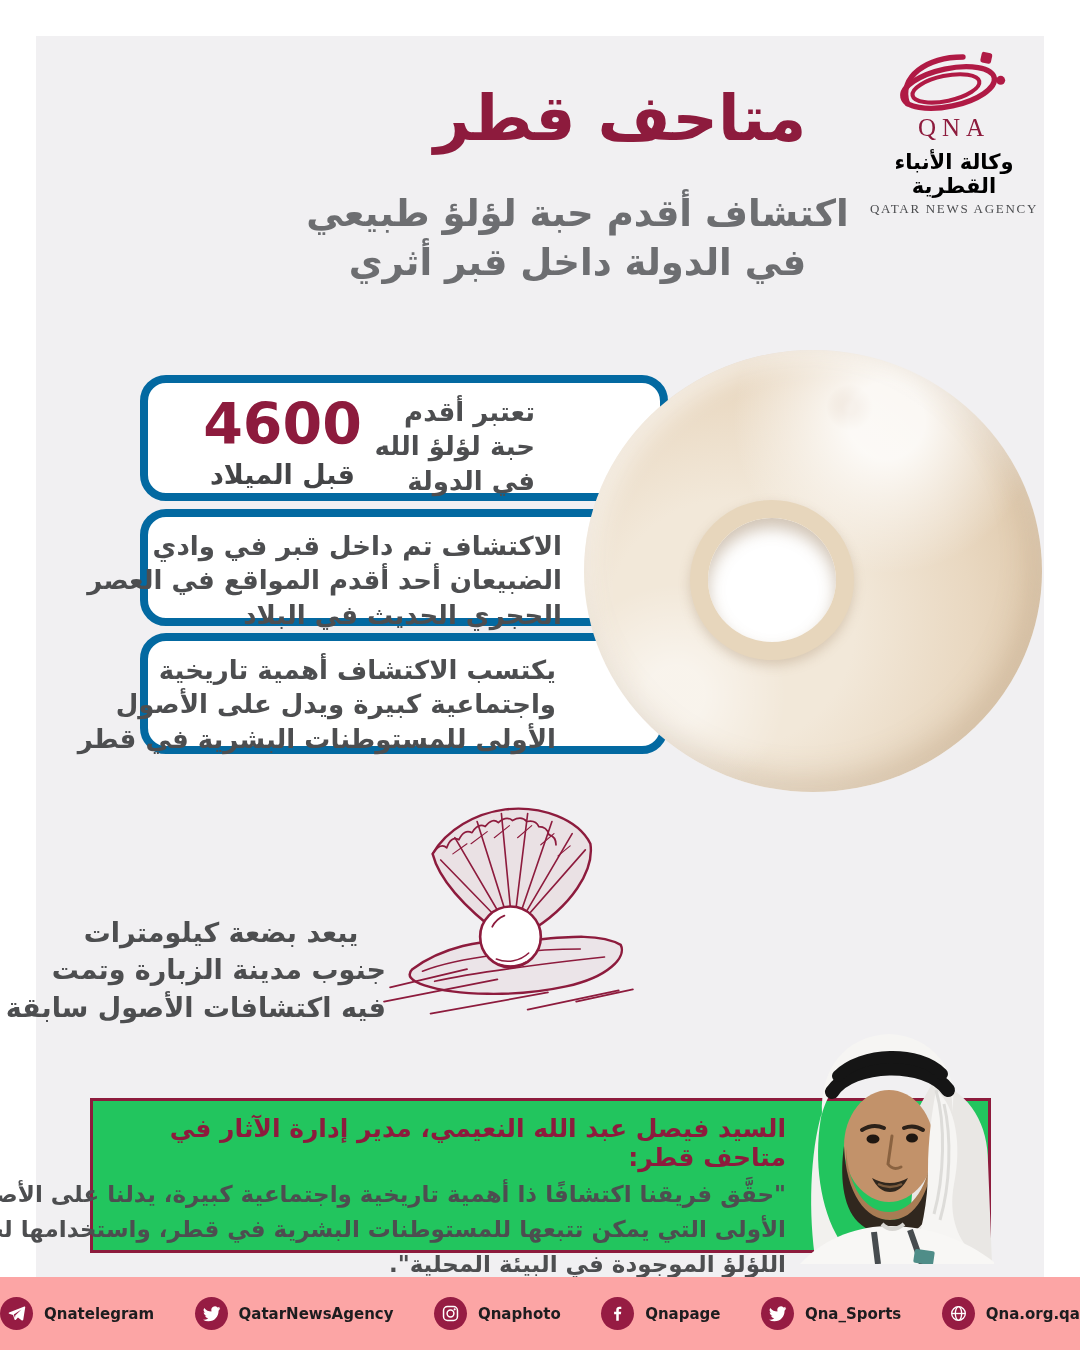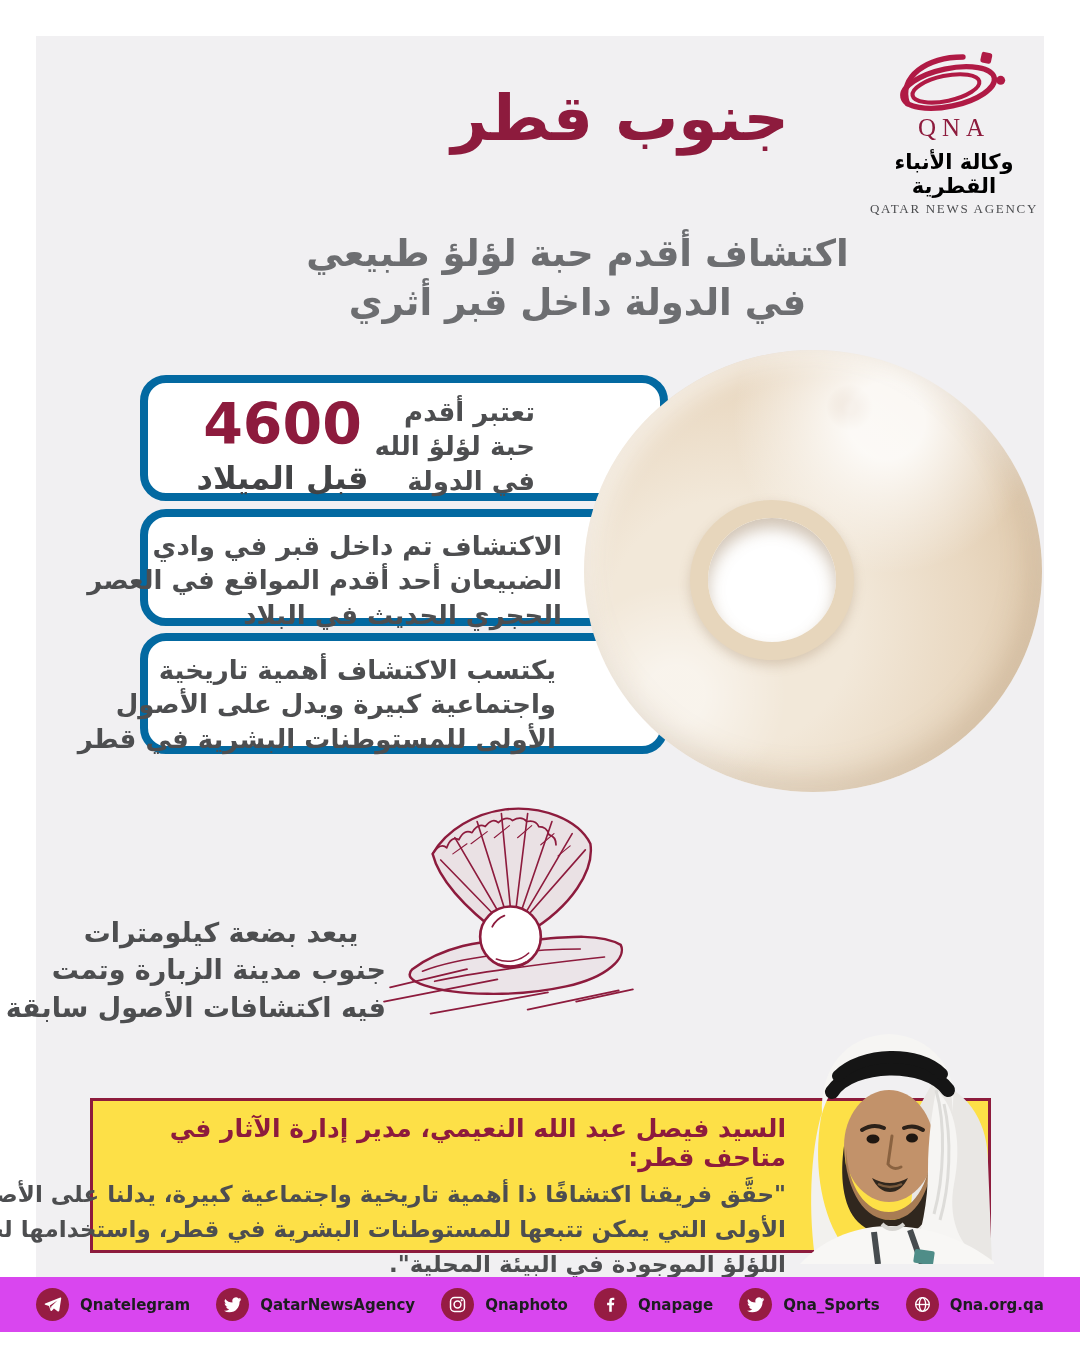--- a/index.html
+++ b/index.html
@@ -15,36 +15,36 @@
   .logo-block { left:858px; top:48px; width:192px; text-align:center; }
   .logo-swirl { width:128px; height:70px; display:block; margin:0 auto; }
   .logo-qna { font-family:"Liberation Serif", serif; color:#8d1b3d; font-size:25px; letter-spacing:6px; font-weight:500; margin-top:-4px; }
   .logo-ar  { color:#000000; font-weight:700; font-size:21px; direction:rtl; margin-top:8px; }
   .logo-en  { font-family:"Liberation Serif", serif; color:#4c4d50; font-size:13px; letter-spacing:1.7px; margin-top:3px; }
 
   
   .title { left:190px; top:82px; width:860px; text-align:center; direction:rtl;
            color:#8d1b3d; font-size:63px; font-weight:800; }
   .subtitle { left:75px; top:190px; width:1005px; text-align:center; direction:rtl;
-              color:#6d6e71; font-size:37px; font-weight:700; line-height:1.32; white-space:pre-line;margin-top:40px; }
+              color:#6d6e71; font-size:37px; font-weight:700; line-height:1.32; white-space:pre-line; }
 
   
   .fact { left:140px; width:528px; background:#ffffff; border:8px solid #0369a1;
           border-radius:26px; direction:rtl; color:#4d4e50; font-weight:700; z-index:1; }
   .fact-1 { top:375px; height:126px; }
   .fact-2 { top:509px; height:117px; }
   .fact-3 { top:633px; height:121px; }
   .fact .txt { position:absolute; text-align:right; white-space:pre; font-size:26px; line-height:1.32; }
   .fact-1 .txt { right:125px; top:12px; }
   .fact-2 .txt { right:98px;  top:12px; }
   .fact-3 .txt { right:104px; top:12px; }
   .num    { position:absolute; left:42px; top:8px;  width:185px; text-align:center;
             color:#8d1b3d; font-size:57px; font-weight:800; direction:ltr; }
   .numcap { position:absolute; left:42px; top:76px; width:185px; text-align:center;
-            color:#434446; font-size:32px; font-weight:800; }
+            color:#434446; font-size:27px; font-weight:800; }
 
   
   .pearl { left:584px; top:350px; width:458px; height:442px; border-radius:50%; z-index:2;
     background:
       radial-gradient(circle at 66% 16%, rgba(255,255,255,.85) 0 8%, rgba(255,255,255,0) 32%),
       radial-gradient(circle at 58% 13%, rgba(169,118,66,.55) 0 1.6%, rgba(169,118,66,0) 5%),
       radial-gradient(circle at 20% 78%, rgba(255,255,255,.5) 0 6%, rgba(255,255,255,0) 22%),
       radial-gradient(circle at 32% 62%, #f2e8d9 0 30%, #e9d8c1 58%, #ddc6a8 82%, #d0b493 97%);
     box-shadow: inset -10px -14px 30px rgba(160,128,92,.25), inset 8px 10px 24px rgba(255,255,255,.6);
   }
@@ -55,31 +55,31 @@
   
   .wadi-title { left:56px; top:846px; width:330px; text-align:center; direction:rtl;
                 color:#8d1b3d; font-size:44px; font-weight:800; }
   .wadi-text  { left:56px; top:914px; width:330px; text-align:center; direction:rtl;
                 color:#4d4e50; font-size:27px; font-weight:700; line-height:1.38; white-space:pre; }
   .shell { left:378px; top:788px; width:268px; height:240px; }
   .grave-par { left:575px; top:845px; width:460px; text-align:right; direction:rtl;
                color:#323234; font-size:26.5px; font-weight:700; line-height:1.55; white-space:pre; }
 
   
-  .quote-box { left:90px; top:1098px; width:901px; height:155px; background:#fde047;
+  .quote-box { left:90px; top:1098px; width:901px; height:155px; background:#22c55e;
                border:3px solid #8d1b3d; z-index:1; }
   .quote-inner { position:absolute; top:13px; right:202px; left:20px; direction:rtl; text-align:right; }
   .quote-att  { color:#8d1b3d; font-size:25px; font-weight:800; }
   .quote-body { color:#4d4e50; font-size:23px; font-weight:600; line-height:1.52;
                 white-space:pre; margin-top:5px; }
   .official-photo { left:786px; top:1028px; width:232px; height:236px; z-index:3; }
 
   
-  .footer { left:0; top:1277px; width:1080px; height:55px; background:#d946ef;
-            display:flex; align-items:center; justify-content:center; gap:26px; z-index:4; }
+  .footer { left:0; top:1277px; width:1080px; height:73px; background:#fca5a5;
+            display:flex; align-items:center; justify-content:space-between; gap:26px; z-index:4; }
   .f-item { display:flex; align-items:center; gap:11px; cursor:pointer; }
   .f-circle { width:33px; height:33px; border-radius:50%; background:#961c43; flex:0 0 auto;
               display:flex; align-items:center; justify-content:center; }
   .f-circle svg { width:19px; height:19px; }
   .f-label { font-size:15px; color:#1d1d1f; font-weight:600; }
 </style>
 </head>
 <body>
 
 <div id="canvas">
@@ -94,21 +94,21 @@
         <path d="M18,62 C8,32 40,10 80,10" stroke-width="6" stroke-linecap="round"></path>
       </g>
       <rect x="100" y="5" width="12" height="12" rx="2.5" fill="#b01a45" transform="rotate(12 106 11)"></rect>
       <circle cx="122" cy="36" r="5" fill="#b01a45"></circle>
     </svg>
     <div class="logo-qna">QNA</div>
     <div class="logo-ar">وكالة الأنباء القطرية</div>
     <div class="logo-en">QATAR NEWS AGENCY</div>
   </div>
 
-  <h1 class="abs title">جنوب قطر</h1>
+  <h1 class="abs title">متاحف قطر</h1>
   <div class="abs subtitle">اكتشاف أقدم حبة لؤلؤ طبيعي
 في الدولة داخل قبر أثري</div>
 
   <div class="abs fact fact-1">
     <div class="num">4600</div>
     <div class="numcap">قبل الميلاد</div>
     <div class="txt">تعتبر أقدم
 حبة لؤلؤ الله
 في الدولة</div>
   </div>

